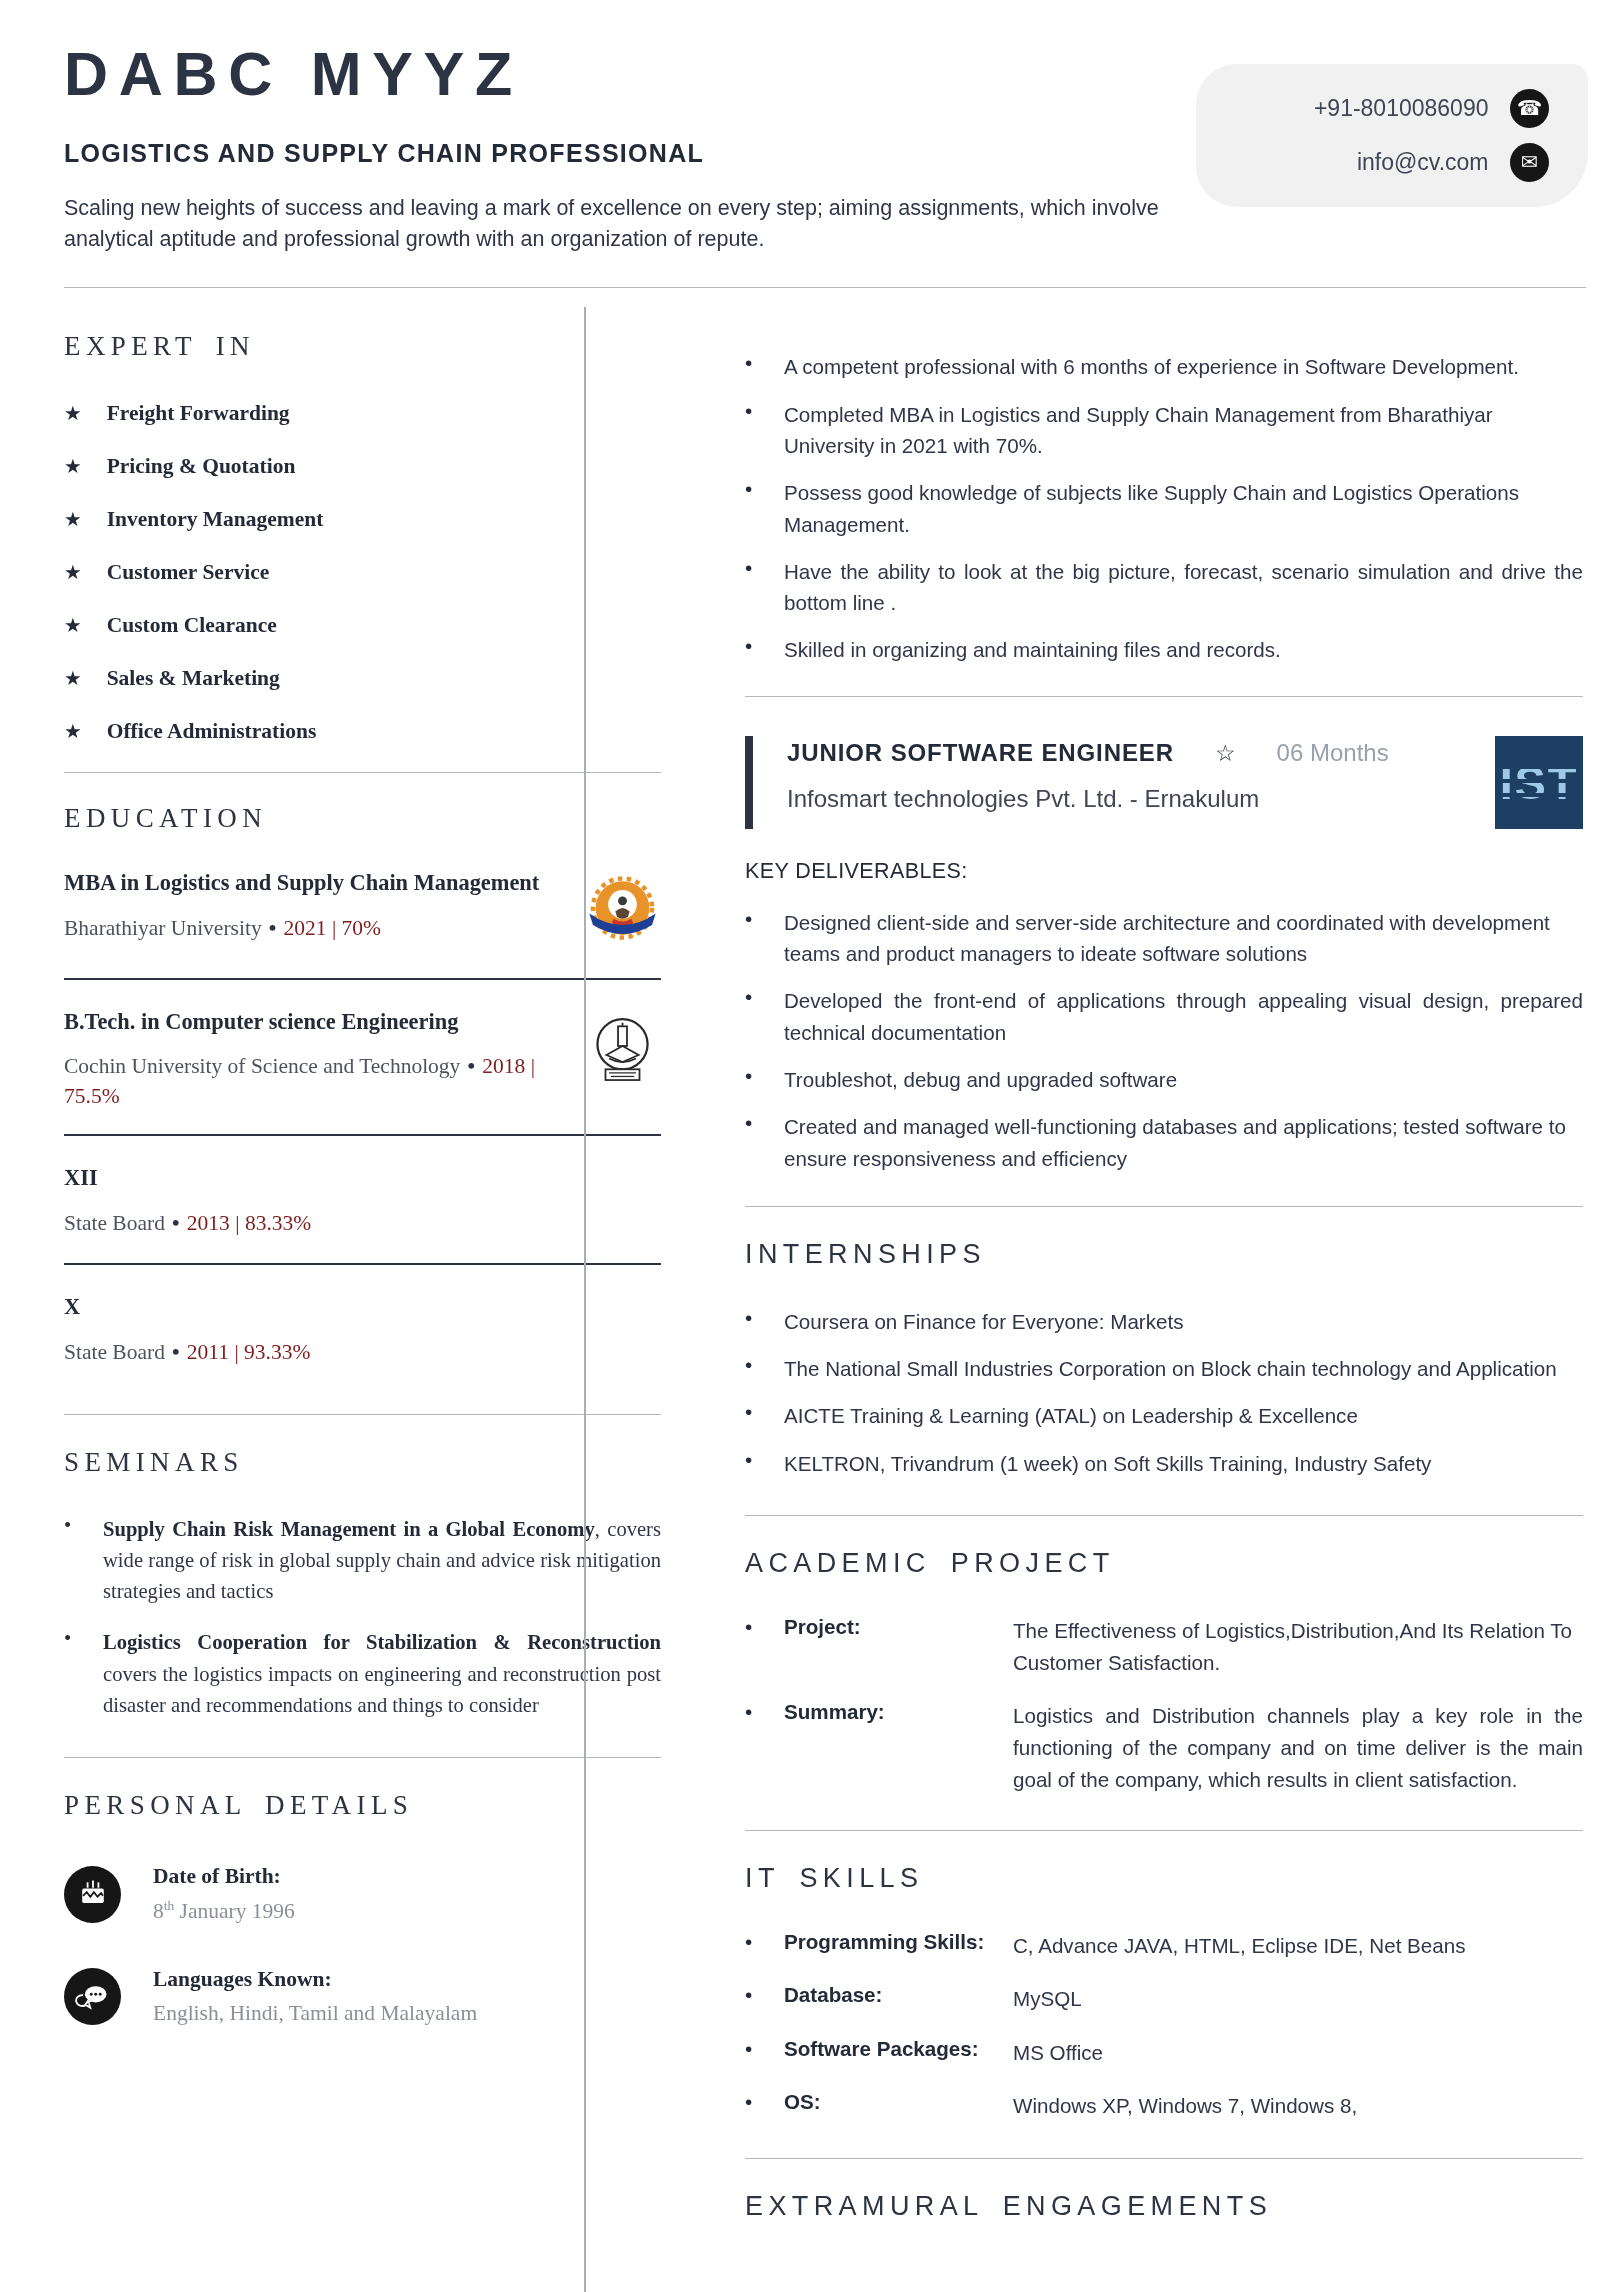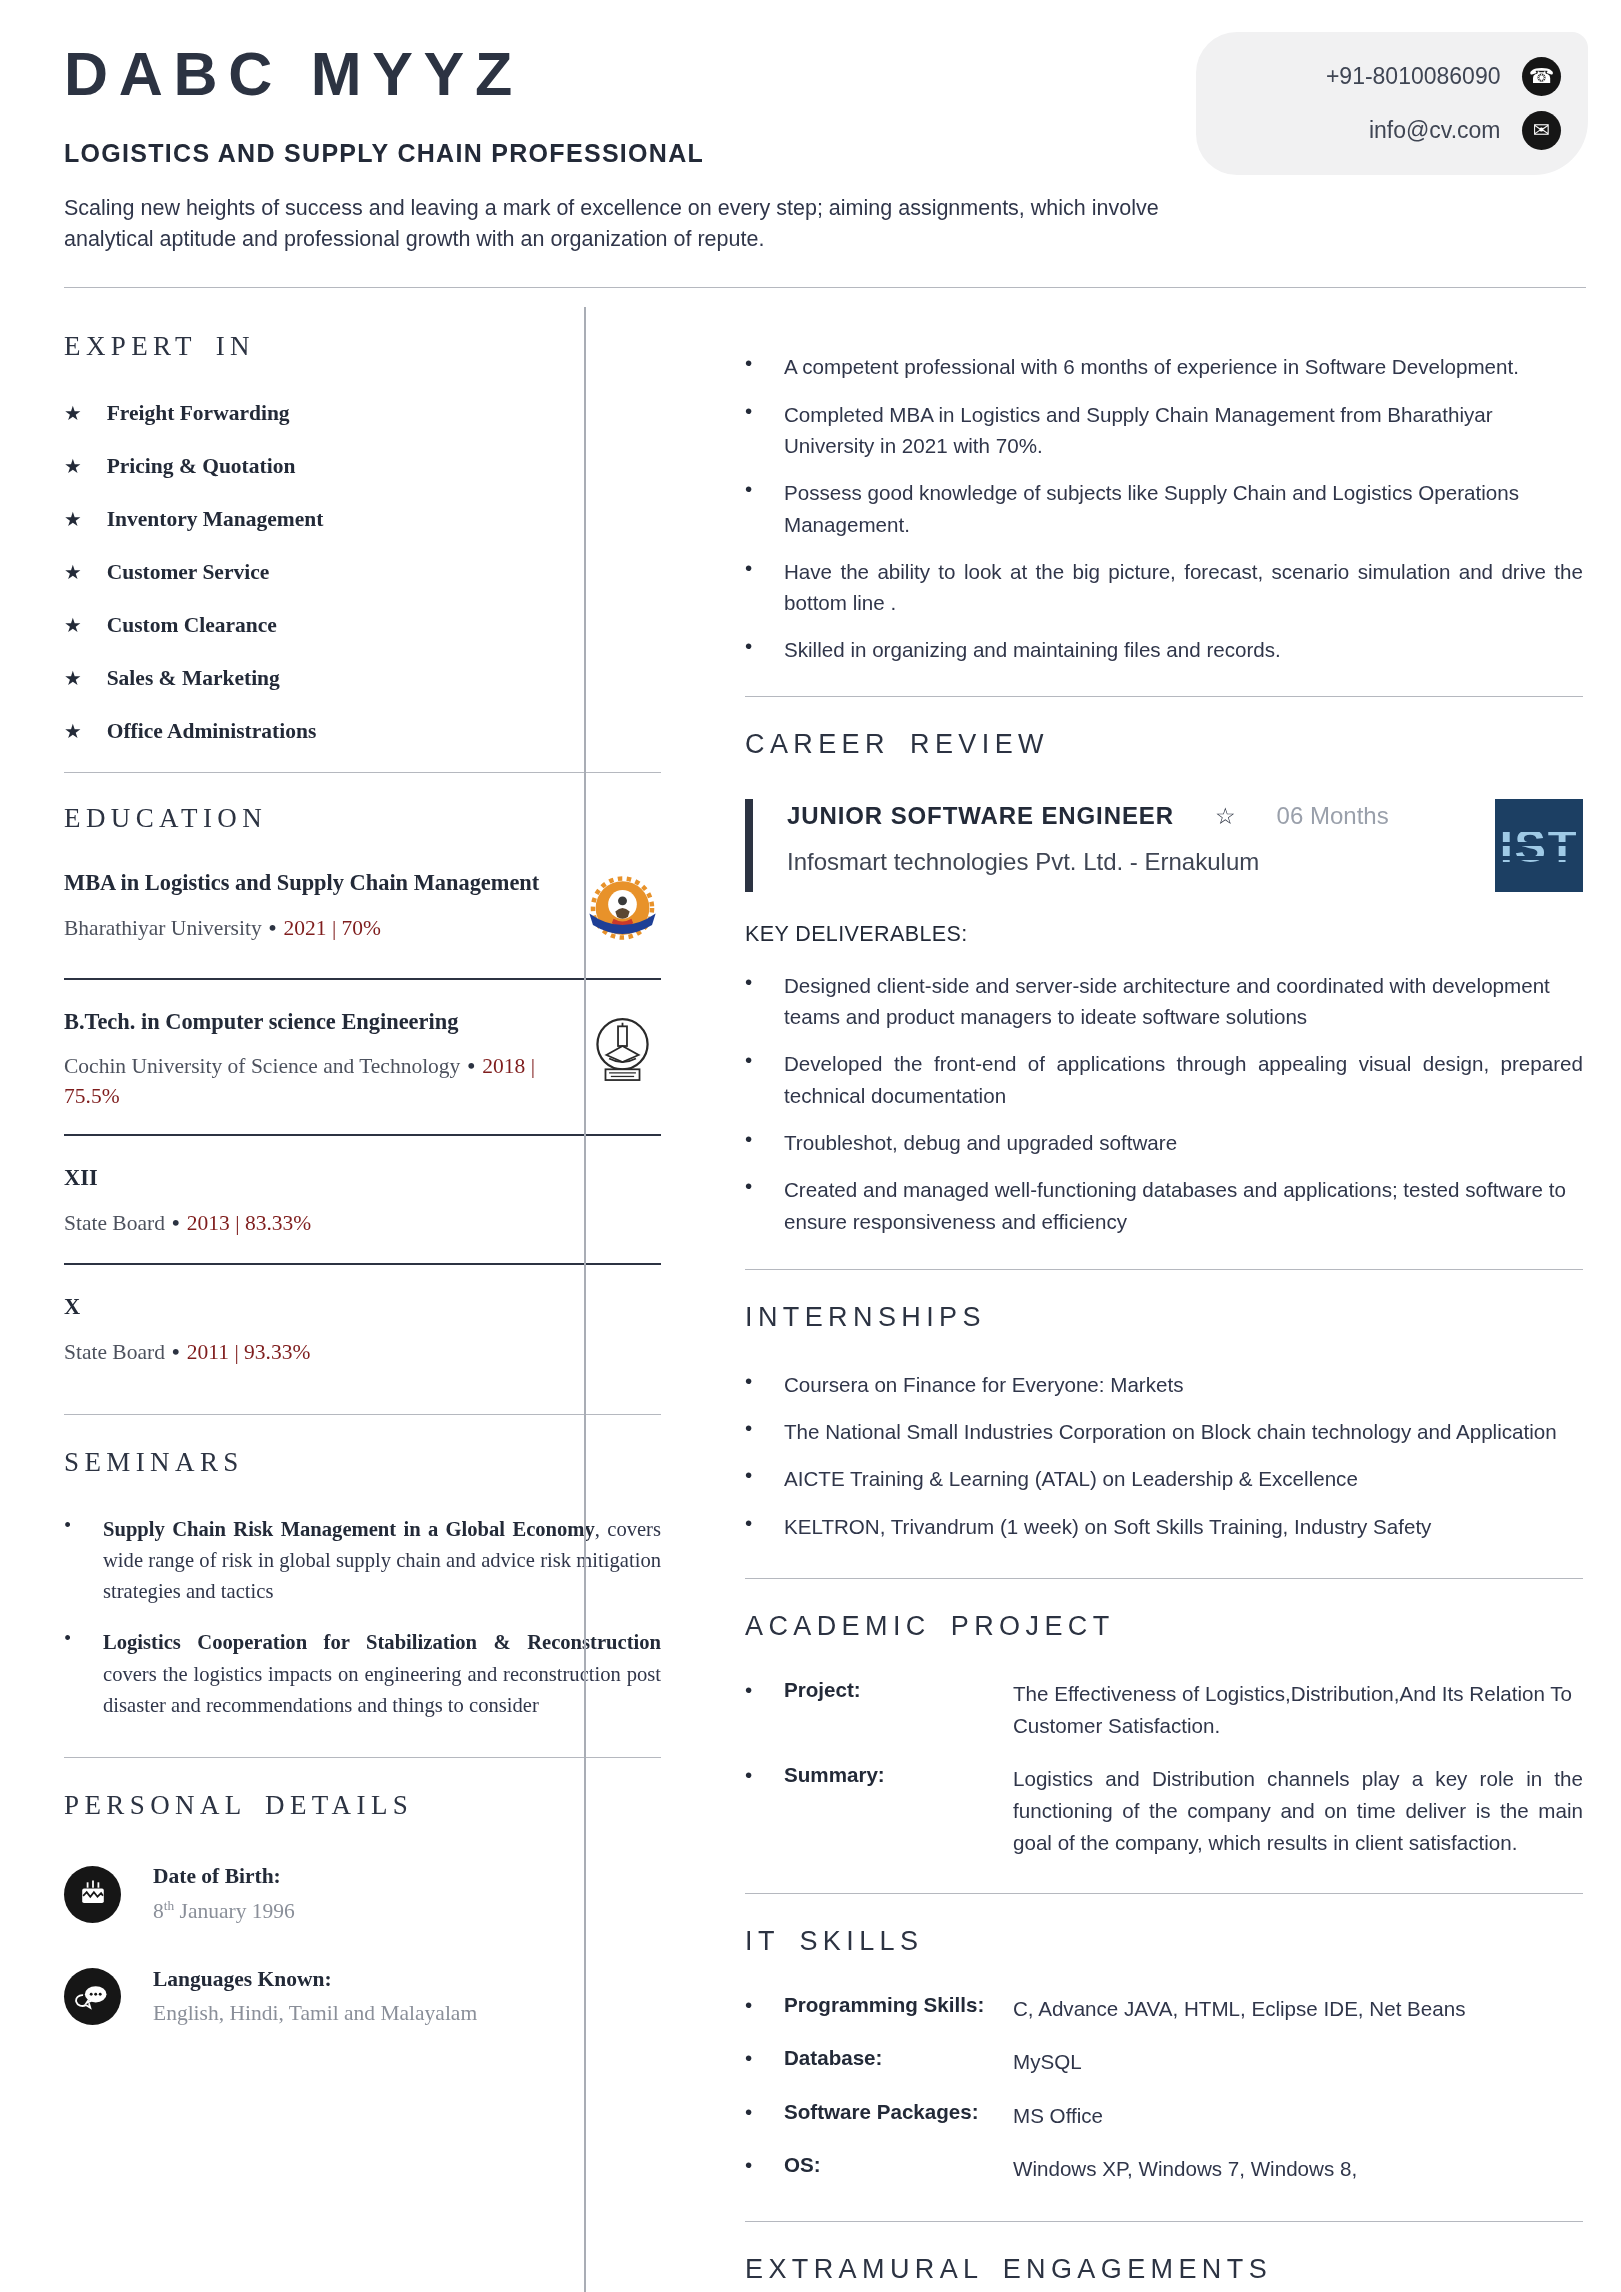--- a/index.html
+++ b/index.html
@@ -8,21 +8,21 @@
     width:1622px; height:2293px; overflow:hidden; position:relative;
     font-family:"Liberation Sans", sans-serif; color:#2c3342;
   }
 
   
   .header { position:relative; padding:39px 36px 0 64px; }
   .name { font-size:61px; font-weight:700; letter-spacing:10.7px; color:#2c3342; }
   .role-title { margin-top:30px; font-size:25px; font-weight:700; letter-spacing:1.3px; color:#232a38; }
   .tagline { margin-top:25px; font-size:21.5px; line-height:1.45; color:#30364a; max-width:1137px; }
   .contact-chip {
-    position:absolute; top:32px; right:34px; width:392px; padding:18px 0;
+    position:absolute; top:64px; right:34px; width:392px; padding:18px 12px;
     background:#f1f1f2; border-radius:41px 16px 54px 41px;
   }
   .contact-row { display:flex; justify-content:flex-end; align-items:center; gap:21.5px; padding:7.2px 27px 7.2px 0; }
   .contact-text { font-size:23px; color:#3f4553; }
   .contact-icon {
     width:39px; height:39px; border-radius:50%; background:#161616; color:#ffffff;
     display:flex; align-items:center; justify-content:center; font-size:20.6px; line-height:1;
   }
   .header-rule { margin:32px 36px 0 64px; border-top:1.8px solid #b5b8bf; }
 
@@ -298,21 +298,20 @@
           <span class="bullet-text justify">Have the ability to look at the big picture, forecast, scenario simulation and drive the bottom line .</span>
         </div>
       <div class="bullet-row">
           <span class="bullet-marker">•</span>
           <span class="bullet-text">Skilled in organizing and maintaining files and records.</span>
         </div>
     </div>
 
     <div class="rc-hr" style="margin:30px 0 32px 0;"></div>
 
-    <div class="sec-heading">CAREER REVIEW</div>
 
     <div class="job-block">
       <div class="job-accent"></div>
       <div class="job-main">
         <div class="job-title-row">
           <span class="job-title">JUNIOR SOFTWARE ENGINEER</span>
           <span class="job-star">☆</span>
           <span class="job-duration">06 Months</span>
         </div>
         <div class="job-company">Infosmart technologies Pvt. Ltd. - Ernakulum</div>

